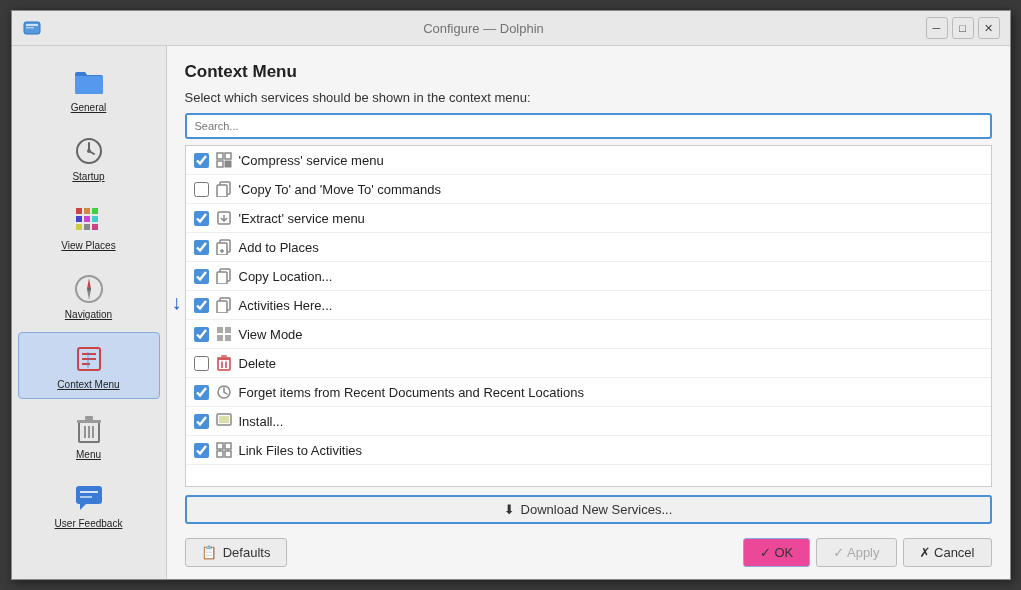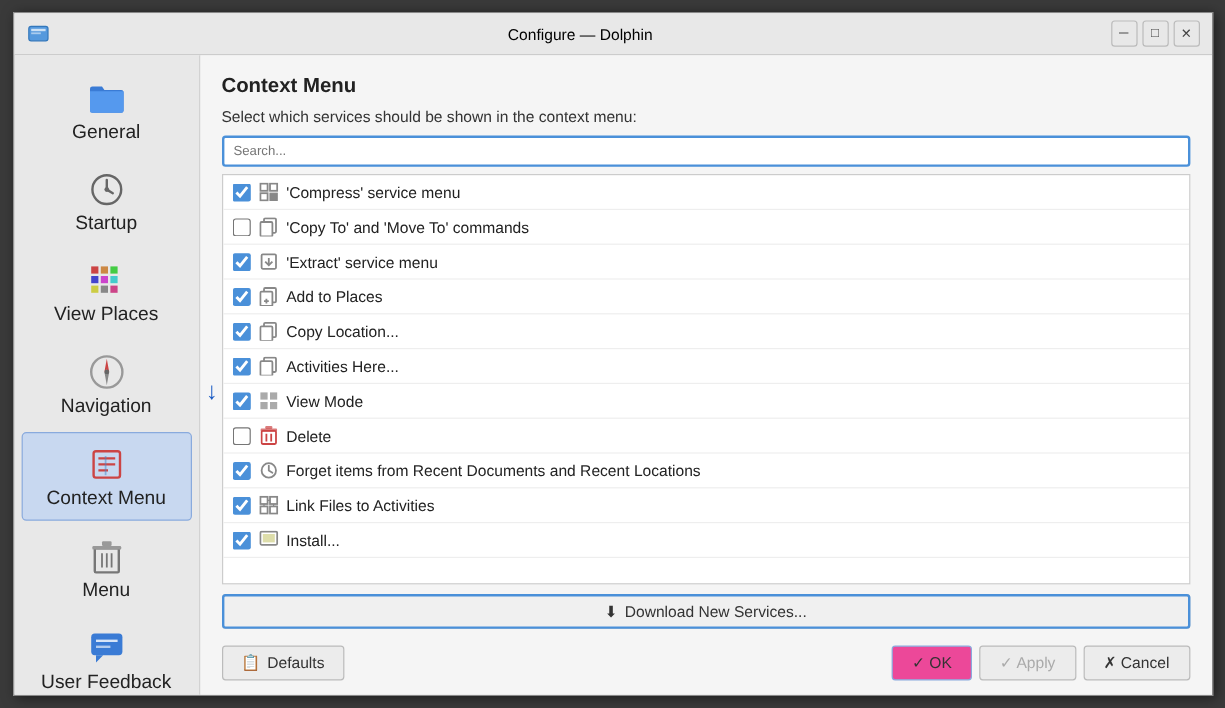--- a/index.html
+++ b/index.html
@@ -32,21 +32,21 @@
       user-select: none;
     }
     .title-bar-icon {
       width: 20px;
       height: 20px;
     }
     .title-bar-text {
       flex: 1;
       text-align: center;
       font-size: 13px;
-      color: #000000;
+      color: #737373;
     }
     .title-bar-controls {
       display: flex;
       gap: 4px;
     }
     .title-bar-btn {
       width: 22px;
       height: 22px;
       background: none;
       border: 1px solid #bbb;
@@ -89,23 +89,24 @@
     }
     .sidebar-item .icon {
       width: 36px;
       height: 36px;
       display: flex;
       align-items: center;
       justify-content: center;
       margin-bottom: 2px;
     }
     .sidebar-item .label {
-      font-size: 16px;
+      font-size: 10px;
       text-align: center;
       color: #222;
+      text-decoration: underline;
     }
 
     .content {
       flex: 1;
       display: flex;
       flex-direction: column;
       padding: 16px 18px 10px 18px;
       background: #f5f5f5;
     }
     .content-title {
@@ -451,41 +452,41 @@
                 <path d="M8 4 L8 8 L11 10" fill="none" stroke="#888" stroke-width="1.5" stroke-linecap="round"></path>
               </svg>
           </span>
           <span class="service-label">Forget items from Recent Documents and Recent Locations</span>
         </div>
 
         <div class="service-item">
           <input type="checkbox" checked="" style="">
           <span class="service-icon">
             <svg width="16" height="16" viewBox="0 0 16 16">
+                <rect x="1" y="1" width="14" height="11" rx="1" fill="none" stroke="#888" stroke-width="1.5"></rect>
+                <rect x="3" y="3" width="10" height="7" fill="#dda"></rect>
+              </svg>
+          </span>
+          <span class="service-label">Install...</span>
+        </div>
+
+        <div class="service-item">
+          <input type="checkbox" checked="" style="">
+          <span class="service-icon">
+            <svg width="16" height="16" viewBox="0 0 16 16">
                 <rect x="1" y="1" width="6" height="6" fill="none" stroke="#888" stroke-width="1.5"></rect>
                 <rect x="9" y="1" width="6" height="6" fill="none" stroke="#888" stroke-width="1.5"></rect>
                 <rect x="1" y="9" width="6" height="6" fill="none" stroke="#888" stroke-width="1.5"></rect>
                 <rect x="9" y="9" width="6" height="6" fill="none" stroke="#888" stroke-width="1.5"></rect>
                 <line x1="7" y1="4" x2="9" y2="4" stroke="#888" stroke-width="1"></line>
                 <line x1="4" y1="7" x2="4" y2="9" stroke="#888" stroke-width="1"></line>
                 <line x1="12" y1="7" x2="12" y2="9" stroke="#888" stroke-width="1"></line>
               </svg>
           </span>
           <span class="service-label">Link Files to Activities</span>
-        </div>
-
-        <div class="service-item">
-          <input type="checkbox" checked="" style="">
-          <span class="service-icon">
-            <svg width="16" height="16" viewBox="0 0 16 16">
-                <rect x="1" y="1" width="14" height="11" rx="1" fill="none" stroke="#888" stroke-width="1.5"></rect>
-                <rect x="3" y="3" width="10" height="7" fill="#dda"></rect>
-              </svg>
-          </span>
-          <span class="service-label">Install...</span>
         </div>
 
       </div>
 
       <div class="download-btn-row">
         <button class="download-btn">
           <span>⬇</span>
           <span>Download New Services...</span>
         </button>
       </div>

